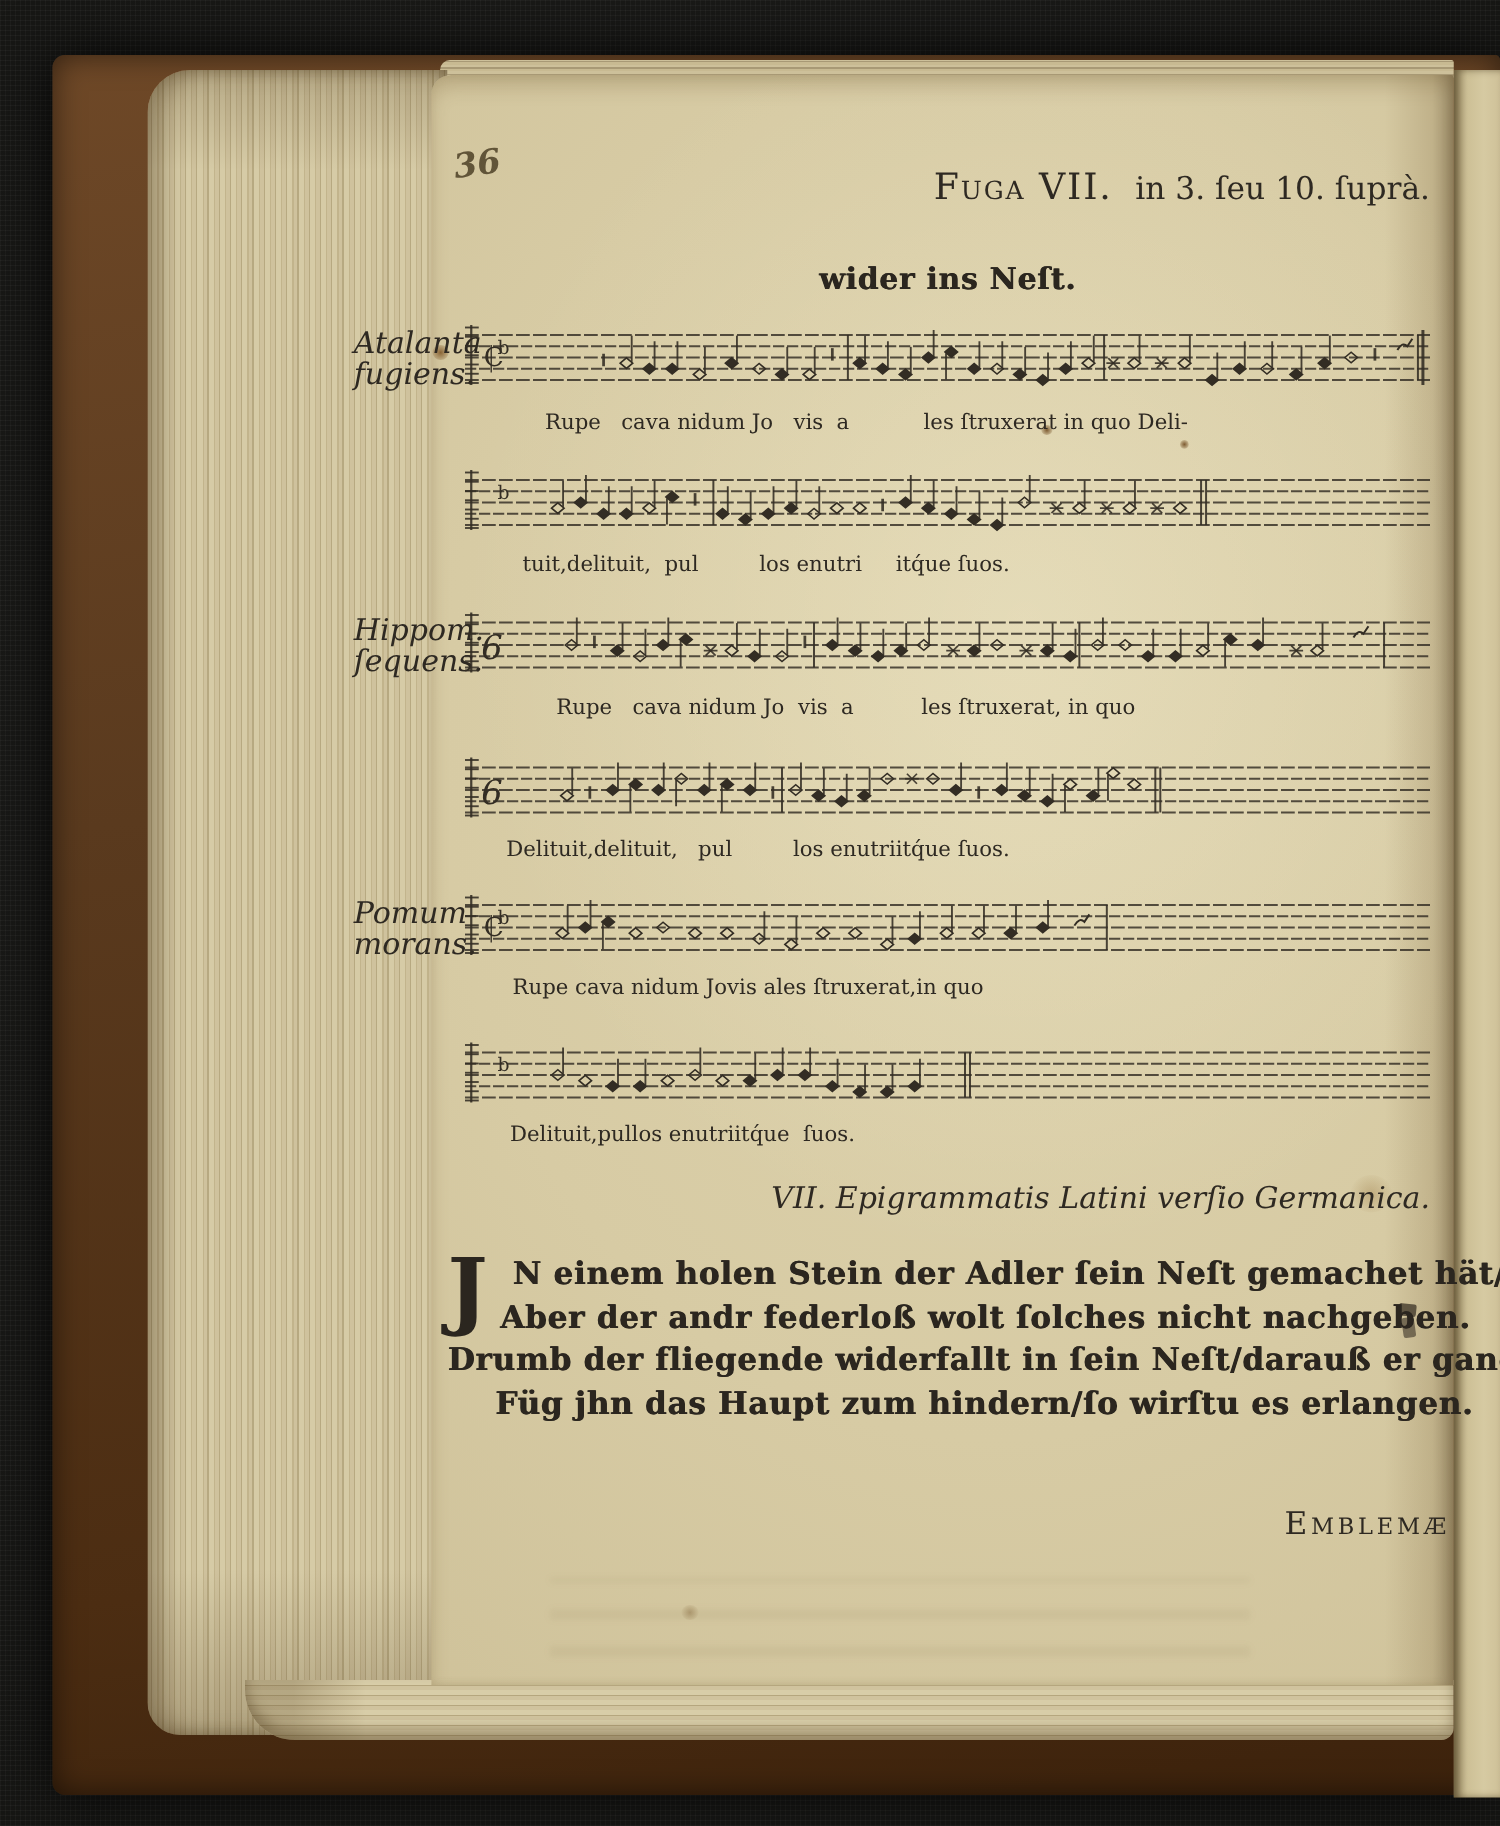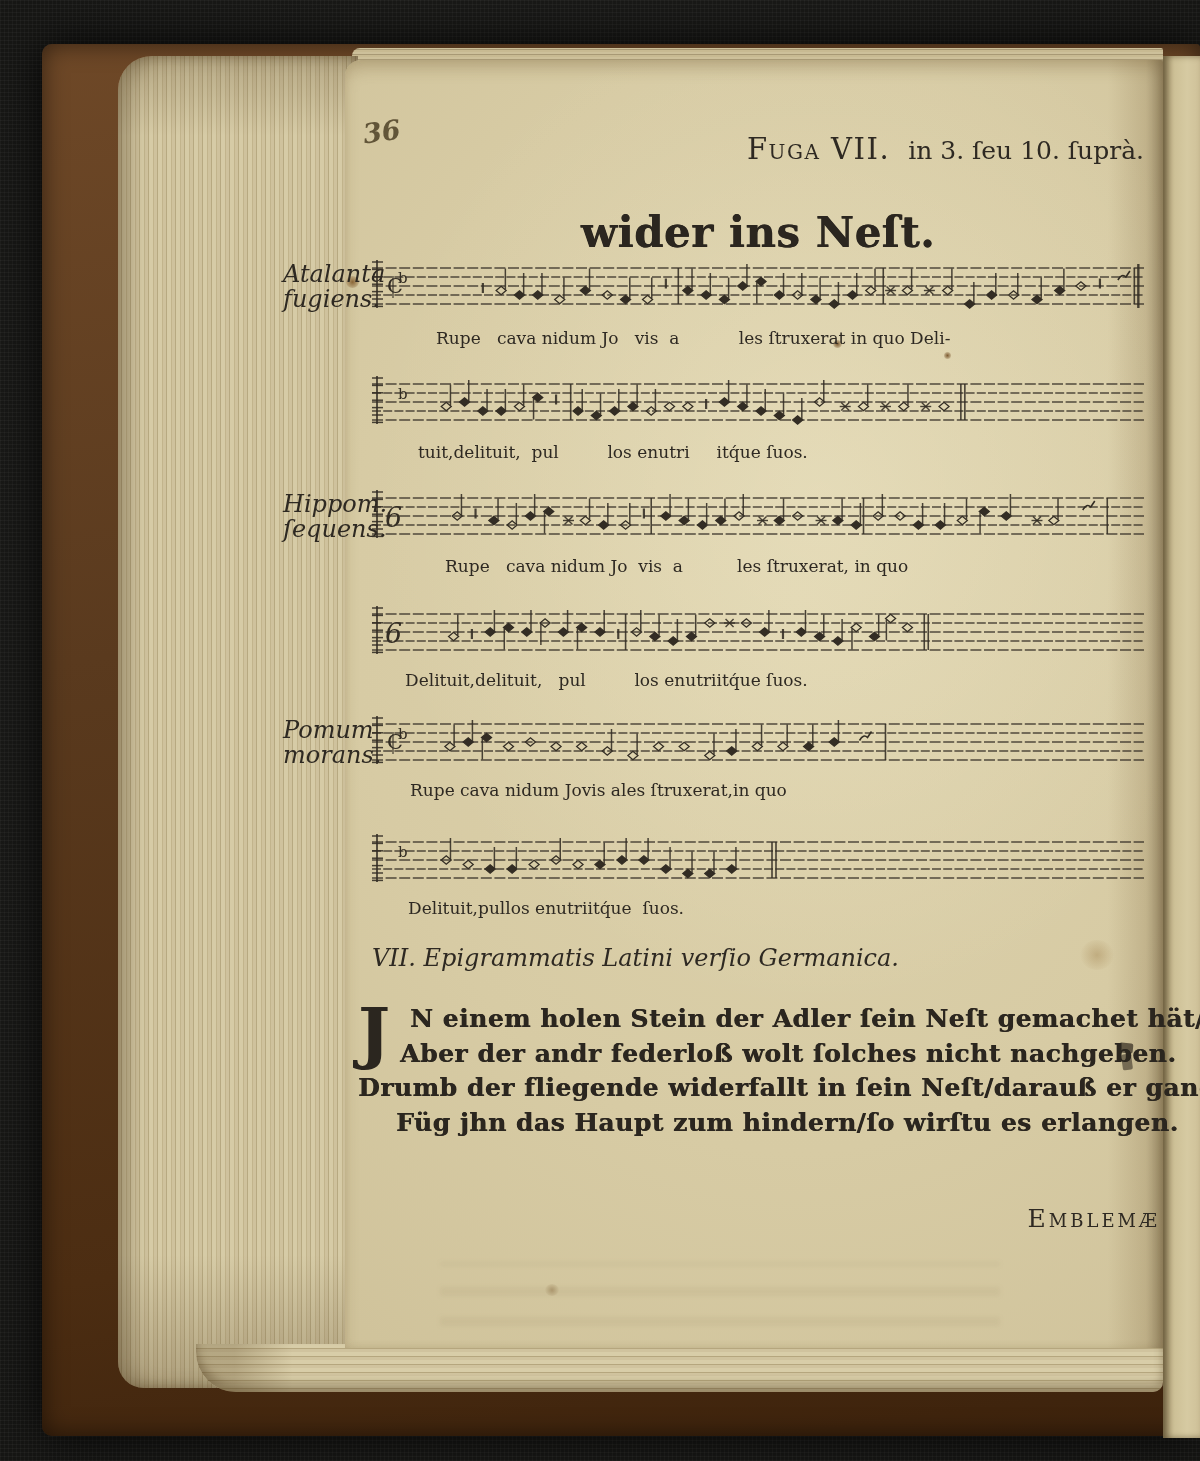--- a/index.html
+++ b/index.html
@@ -38,25 +38,25 @@
     box-shadow:inset 4px 0 6px rgba(50,35,12,.5);}
   .page-top-edge{position:absolute;left:352px;top:48px;width:811px;height:14px;
     background:repeating-linear-gradient(0deg,#c8ba92 0 2px,#a89975 2px 3px,#cdc09a 3px 5px);border-radius:8px 2px 0 0;}
   .folio{position:absolute;left:363px;top:116px;font-style:italic;font-size:27px;color:#4e4127;
     transform:rotate(-8deg);font-weight:bold;opacity:.85;}
   .header-line{position:absolute;left:372px;top:132px;width:772px;text-align:right;color:#2e2922;}
   .fuga{font-variant:small-caps;font-size:29px;letter-spacing:1.5px;font-weight:500;}
   .annot{font-size:25px;margin-left:18px;}
   .bl{font-weight:bold;color:#2b261f;text-shadow:0.5px 0 0 #2b261f;letter-spacing:0.5px;}
   .title1{position:absolute;left:372px;top:164px;width:772px;text-align:center;font-size:37px;}
-  .title2{position:absolute;left:372px;top:208px;width:772px;text-align:center;font-size:42px;}
+  .title2{position:absolute;left:372px;top:208px;width:772px;text-align:center;font-size:24px;}
   .voice-label{position:absolute;left:283px;font-style:italic;font-size:24px;line-height:25px;color:#2e2922;}
   .staff-svg{position:absolute;left:372px;}
   .lyric{position:absolute;font-size:17px;white-space:pre;color:#2e2922;}
-  .epigram{position:absolute;left:372px;top:944px;width:772px;text-align:left;font-style:italic;font-size:24px;color:#2e2922;}
+  .epigram{position:absolute;left:372px;top:944px;width:772px;text-align:right;font-style:italic;font-size:24px;color:#2e2922;}
   .poem{position:absolute;left:358px;top:1002px;width:800px;}
   .poem-line{font-size:25px;line-height:34.5px;white-space:pre;}
   .dropcap{position:absolute;left:0px;top:0px;font-size:68px;line-height:60px;font-weight:bold;color:#2b261f;}
   .catchword{position:absolute;left:930px;top:1204px;width:230px;text-align:right;
     font-variant:small-caps;font-size:25px;letter-spacing:3px;color:#2e2922;}
   .stain{position:absolute;border-radius:50%;}
   .smudge{position:absolute;background:#3a3226;opacity:.75;border-radius:2px;}
   .ghost{position:absolute;left:440px;top:1262px;width:560px;height:64px;opacity:.55;
     background:repeating-linear-gradient(0deg, rgba(130,112,75,.16) 0 9px, rgba(0,0,0,0) 9px 30px);
     filter:blur(2.5px);}

